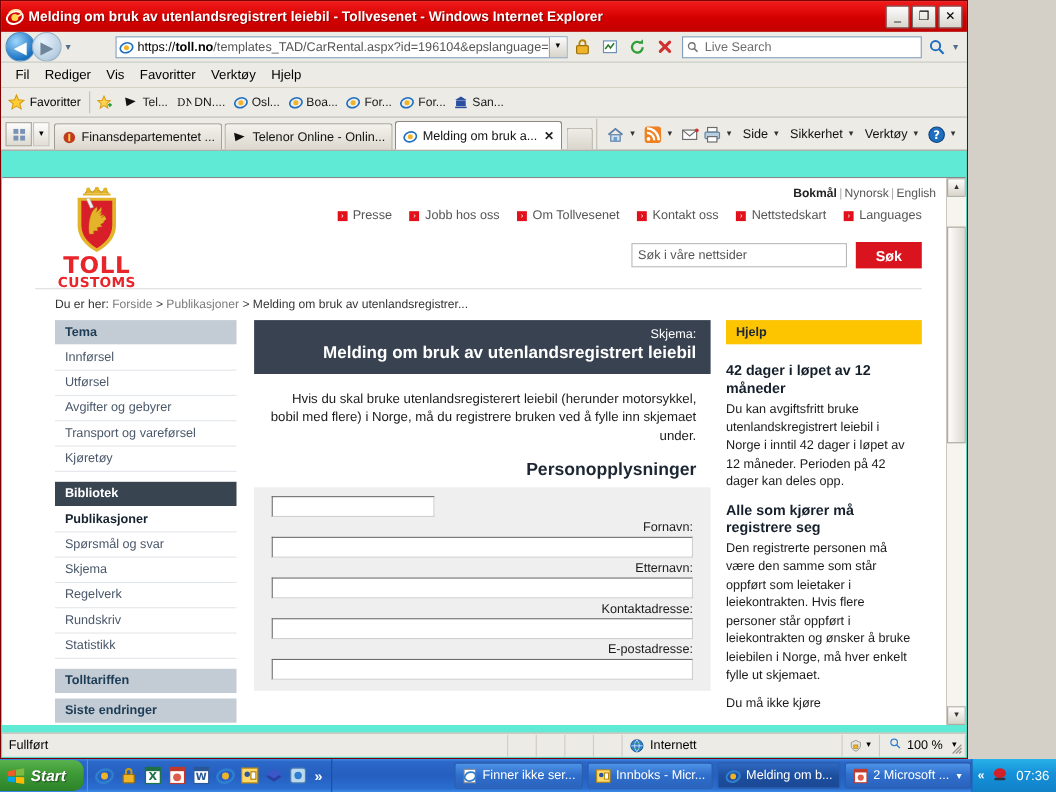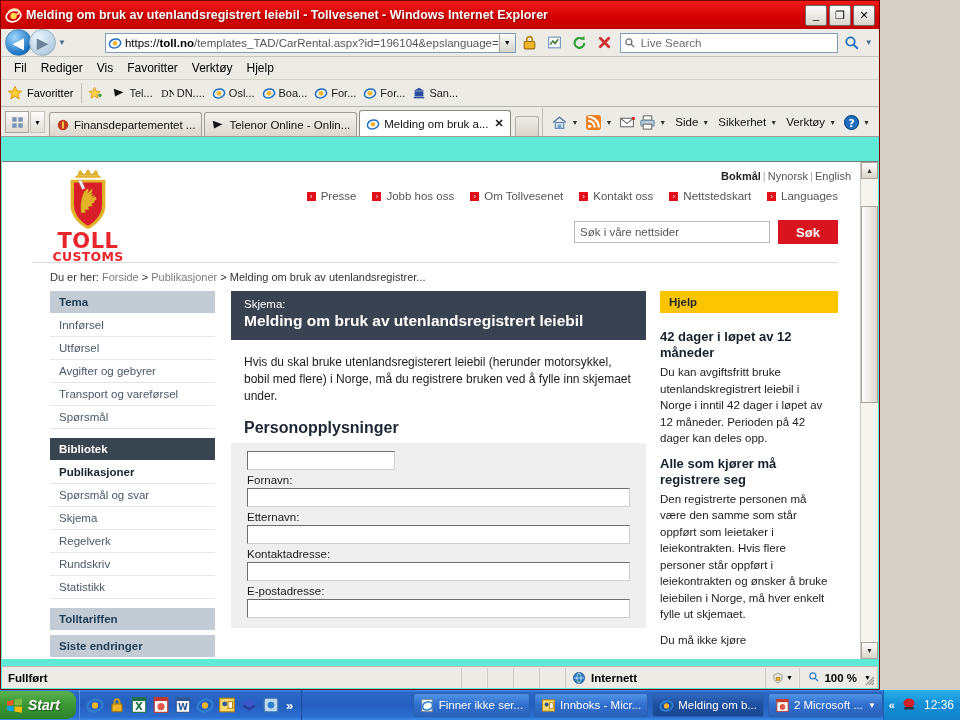--- a/index.html
+++ b/index.html
@@ -123,21 +123,21 @@
   #cols{display:flex;padding:0 22px 0 30px;align-items:flex-start;}
   
   #leftnav{width:165px;flex:0 0 auto;padding-left:18px;}
   .navhead{background:#c3cbd4;color:#1d3c55;font-weight:bold;font-size:11.5px;
            padding:5px 9px;margin-bottom:1px;}
   .navhead.dark{background:#394451;color:#fff;}
   .navitem{font-size:11.5px;color:#4a586a;padding:5px 9px;border-bottom:1px solid #e3e6ea;}
   .navitem.sel{color:#16232f;font-weight:bold;background:#fff;border-bottom:1px solid #e3e6ea;}
   .navgap{height:9px;}
   
-  #main{flex:1 1 auto;margin-left:16px;margin-right:14px;min-width:0;}
+  #main{flex:1 1 auto;margin-left:16px;margin-right:14px;min-width:0;text-align:right;}
   #formhead{background:#384250;color:#fff;padding:7px 13px 10px;}
   #formhead .fh1{font-size:11.5px;font-weight:normal;}
   #formhead .fh2{font-size:15.5px;font-weight:bold;margin-top:2px;}
   #intro{font-size:12px;color:#1b1b1b;line-height:17px;padding:14px 13px 2px;}
   #secthead{font-size:16px;font-weight:bold;color:#1c2733;padding:12px 13px 6px;}
   #fieldbox{background:#efefef;padding:8px 16px 10px;}
   .fl{font-size:11.5px;color:#1b1b1b;padding:4px 0 2px;}
   .fl .hint{color:#8a8a8a;}
   .fi-in{background:#fff;border:1px solid #6d6d6d;border-right-color:#cfcfcf;
          border-bottom-color:#cfcfcf;height:19px;box-sizing:border-box;width:100%;}
@@ -146,21 +146,21 @@
   #help{width:178px;flex:0 0 auto;}
   #helphead{background:#fdc400;color:#1d2733;font-weight:bold;font-size:11.5px;padding:5px 9px;}
   #helpbody{padding:8px 9px 0 0;}
   #helpbody h3{font-size:13px;color:#16202c;margin:8px 0 3px;line-height:16px;}
   #helpbody p{font-size:11.5px;color:#1b1b1b;line-height:16.5px;margin:0 0 9px;}
   
   #statusbar{position:absolute;left:1px;right:1px;bottom:1px;height:22px;background:#ecebe5;
              border-top:1px solid #bdb9b0;display:flex;align-items:center;font-size:11.5px;
              box-sizing:border-box;}
   #statusbar .sseg{height:20px;display:flex;align-items:center;padding:0 6px;
-                   border-right:1px solid #cfcbc2;box-sizing:border-box;font-weight:bold;}
+                   border-right:1px solid #cfcbc2;box-sizing:border-box;}
   #stext{flex:1 1 auto;}
   .sblank{width:26px;}
   #szone{width:200px;display:flex;align-items:center;}
   #szone .globe{width:14px;height:14px;margin-right:5px;}
   #sprot{width:34px;display:flex;align-items:center;justify-content:center;}
   #szoom{width:78px;display:flex;align-items:center;justify-content:flex-end;padding-right:14px;
          border-right:none;position:relative;}
   .grip{position:absolute;right:2px;bottom:2px;width:12px;height:12px;}
   
   #taskbar{position:absolute;left:0;bottom:0;width:960px;height:30px;
@@ -518,21 +518,21 @@
         </div>
 
         <div id="cols">
 
           <div id="leftnav">
             <div class="navhead">Tema</div>
             <div class="navitem">Innførsel</div>
             <div class="navitem">Utførsel</div>
             <div class="navitem">Avgifter og gebyrer</div>
             <div class="navitem">Transport og vareførsel</div>
-            <div class="navitem">Spørsmål</div>
+            <div class="navitem">Kjøretøy</div>
             <div class="navgap"></div>
             <div class="navhead dark">Bibliotek</div>
             <div class="navitem sel">Publikasjoner</div>
             <div class="navitem">Spørsmål og svar</div>
             <div class="navitem">Skjema</div>
             <div class="navitem">Regelverk</div>
             <div class="navitem">Rundskriv</div>
             <div class="navitem">Statistikk</div>
             <div class="navgap"></div>
             <div class="navhead">Tolltariffen</div>
@@ -743,15 +743,15 @@
   </div>
 
   <div id="tray">
     <span class="tchev">«</span>
     <span class="tico">
       <svg viewBox="0 0 16 16" width="16" height="16">
         <ellipse cx="8" cy="6" rx="5.5" ry="4.5" fill="#d0202a"></ellipse>
         <rect x="3" y="10" width="10" height="2.4" rx="1" fill="#2b3440"></rect>
       </svg>
     </span>
-    <span id="clock">12:36</span>
+    <span id="clock">07:36</span>
   </div>
 </div>
 
 </body></html>

